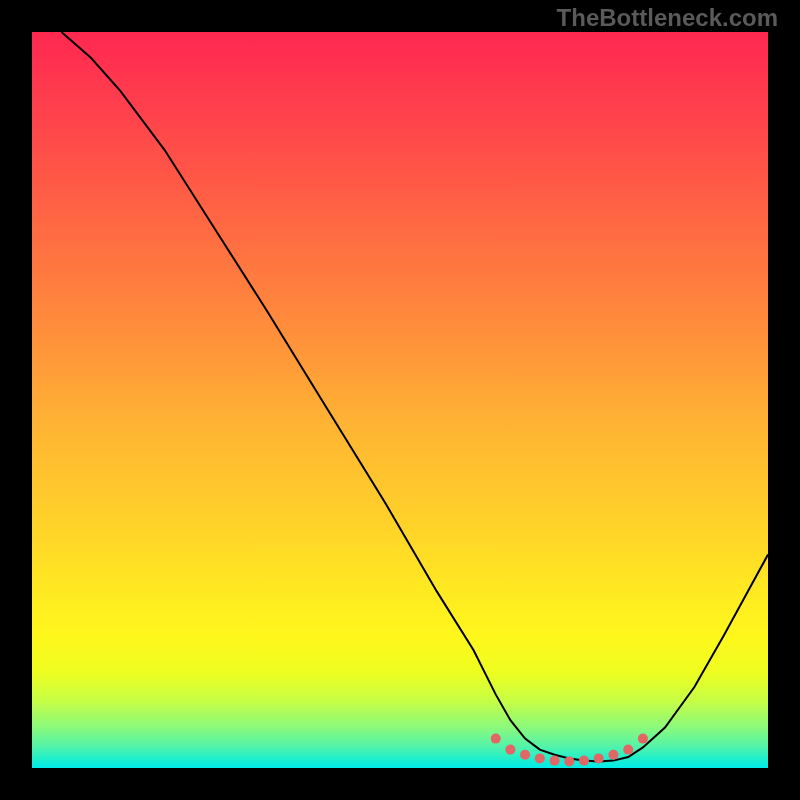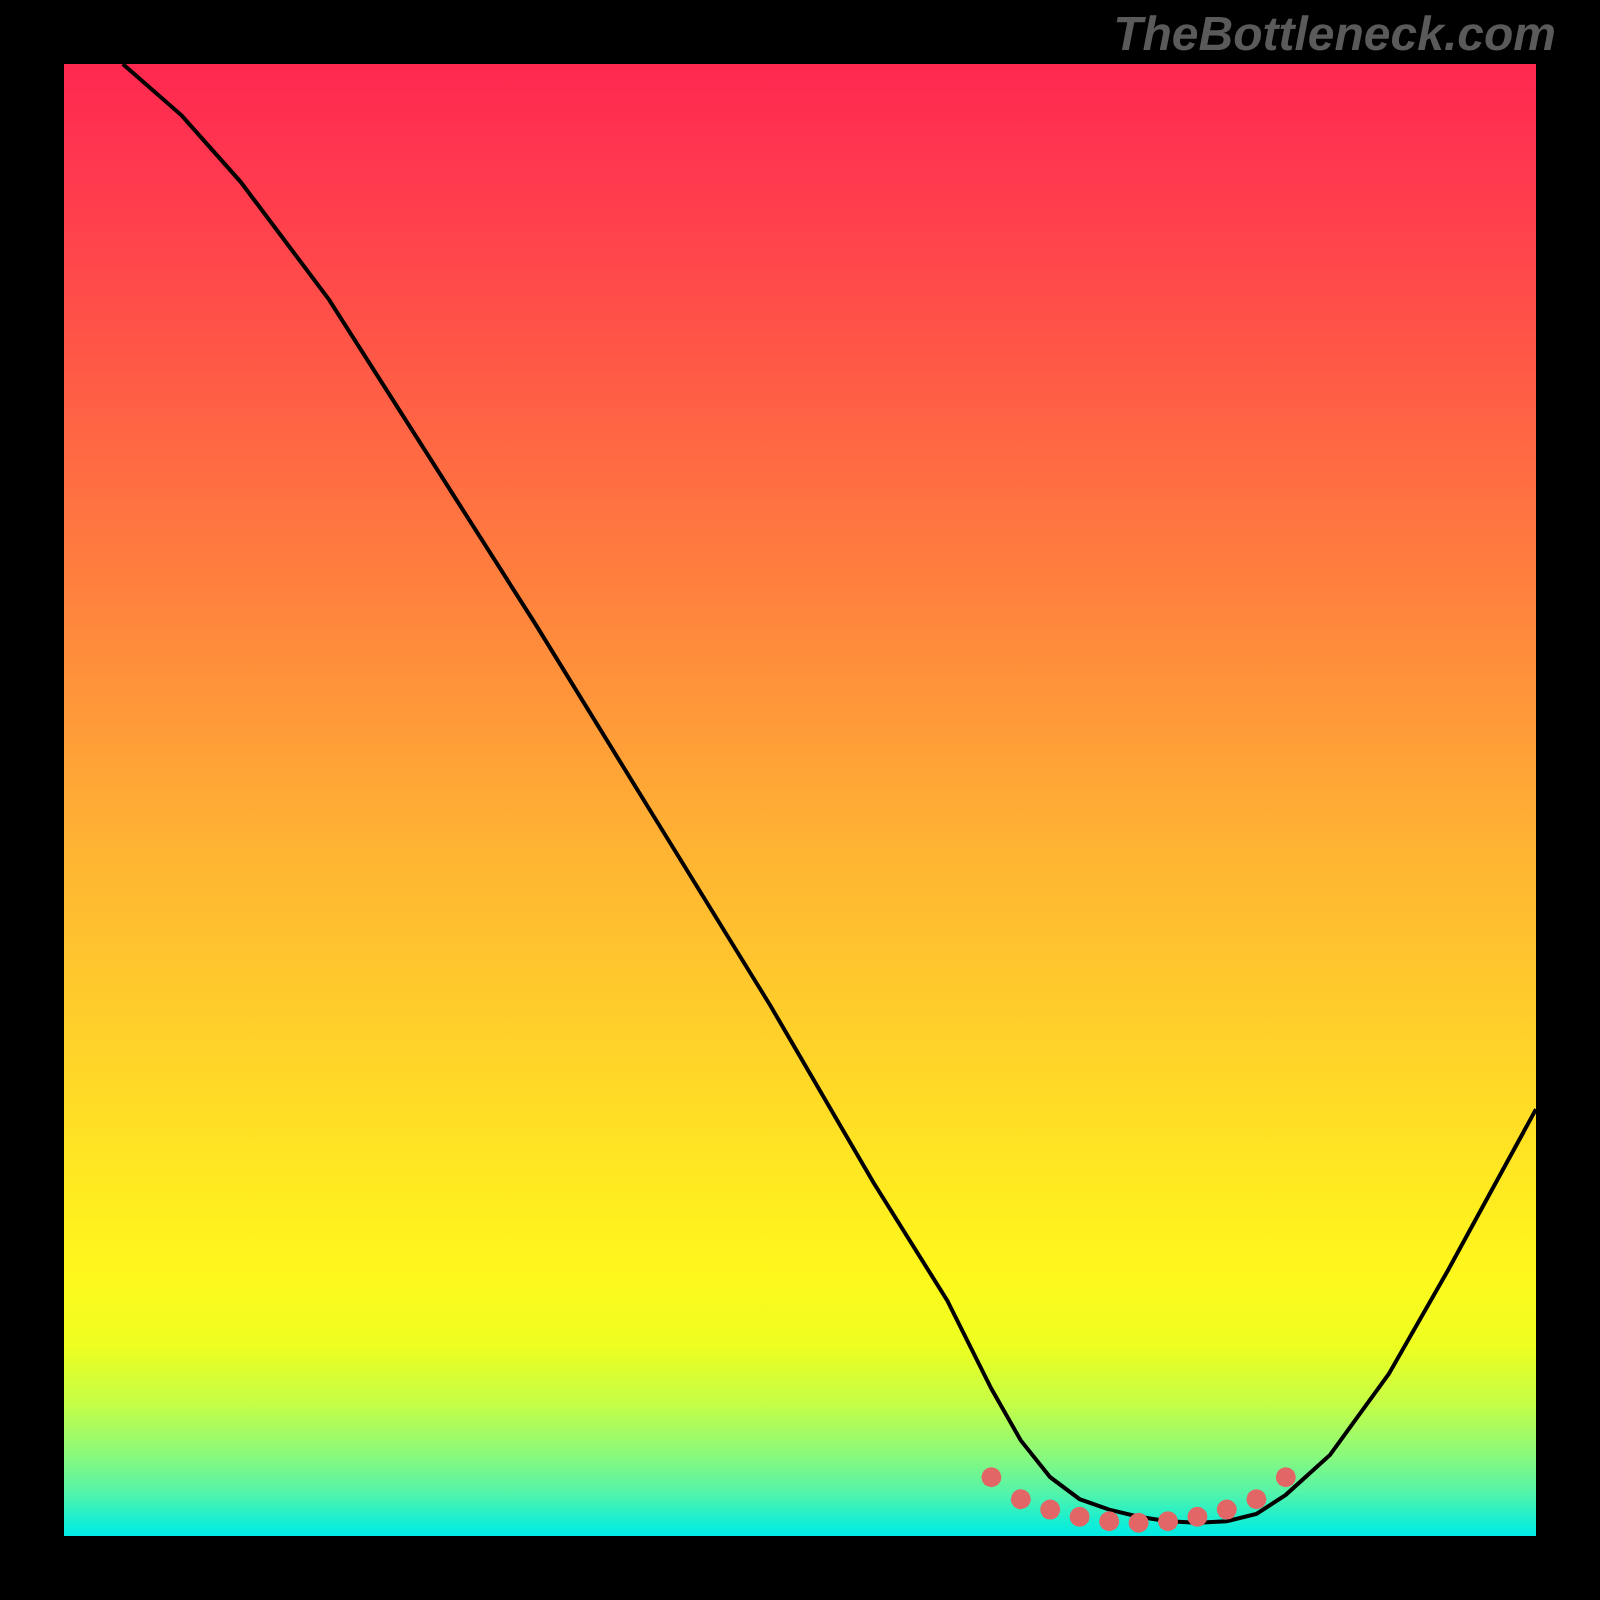--- a/index.html
+++ b/index.html
@@ -20,21 +20,20 @@
   }
   .watermark {
     position: absolute;
     right: 22px;
     top: 4px;
     font-family: Arial, Helvetica, sans-serif;
     font-size: 24px;
     font-weight: bold;
     color: #5a5a5a;
     letter-spacing: 0;
-    font-style: italic;
   }
   .plot {
     position: absolute;
     left: 32px;
     top: 32px;
     width: 736px;
     height: 736px;
     overflow: hidden;
   }
   .gradient {

